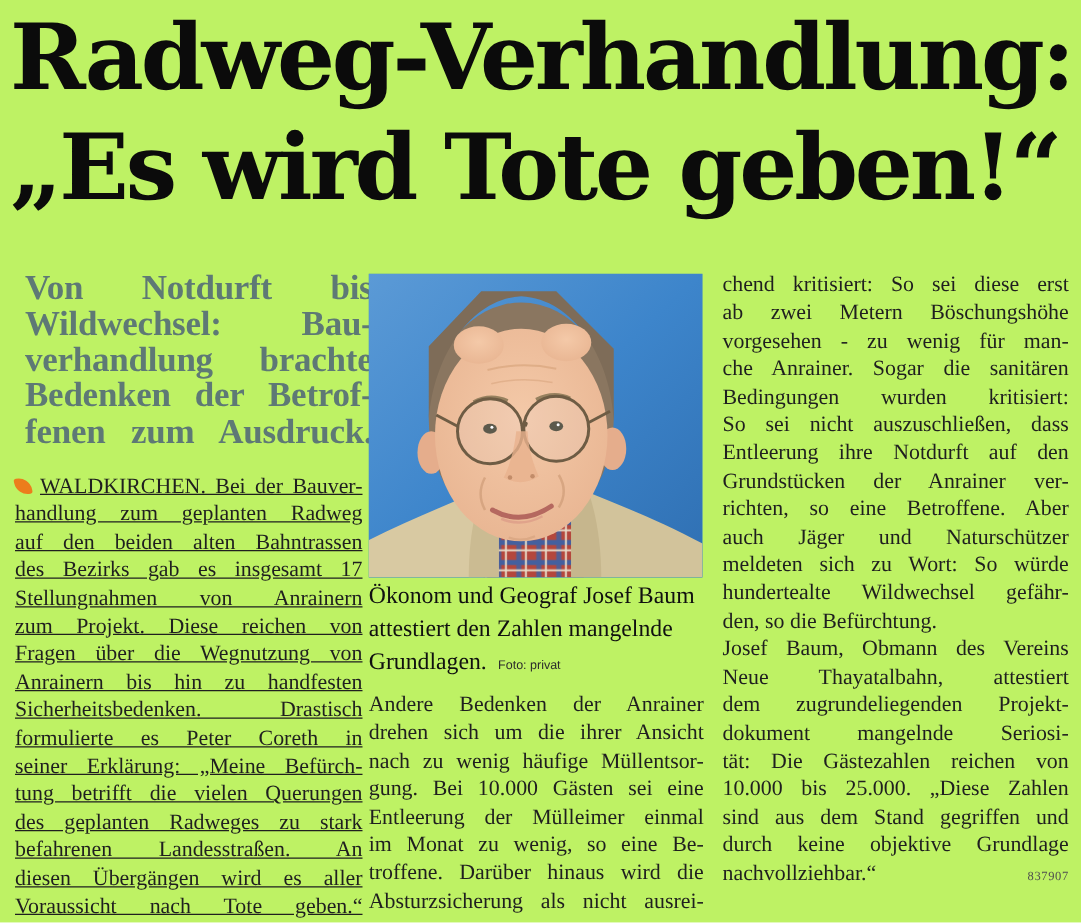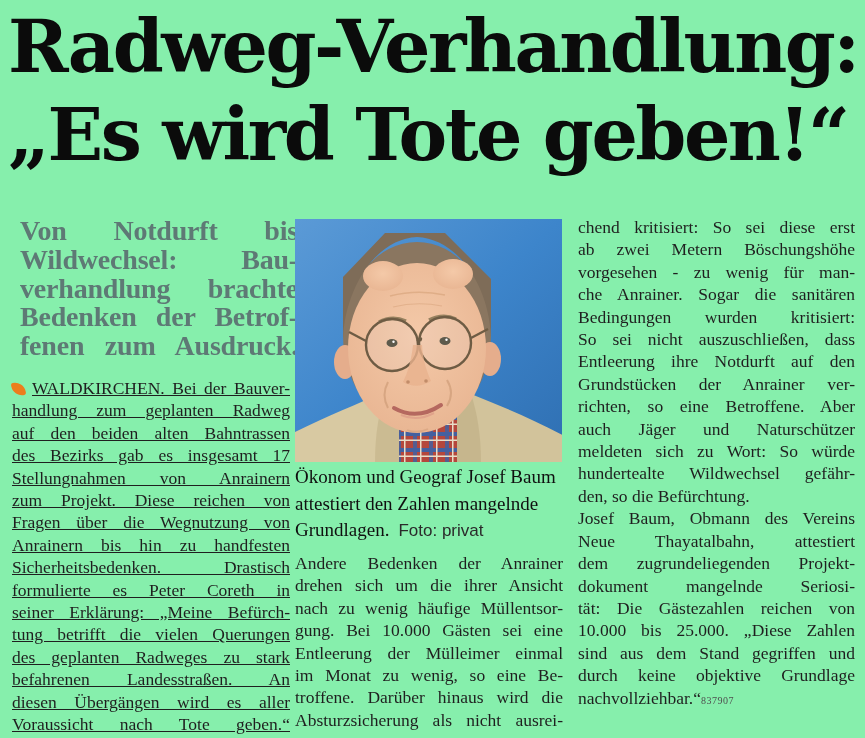--- a/index.html
+++ b/index.html
@@ -1,17 +1,17 @@
 <!DOCTYPE html>
 <html><head>
 <meta charset="utf-8">
 <style>
   html,body { margin:0; padding:0; background:#ffffff; }
   .page {
-    position:relative; width:865px; height:738px; background:#86efac;
+    position:relative; width:865px; height:738px; background:#bef264;
     font-family:"Liberation Serif", serif; color:#222; overflow:hidden;
   }
   
   .headline {
     position:absolute; left:8px; top:2px; width:852px;
     font-family:"DejaVu Serif", serif; font-weight:bold;
     font-size:73px; line-height:88px; letter-spacing:-2.5px;
     color:#0b0b0b; white-space:nowrap;
   }
   
@@ -27,36 +27,36 @@
   .col-left   { left:12px;  top:377px; width:278px;text-decoration:underline; }
   .col-middle { left:295px; top:552px; width:268px; }
   .col-right  { left:578px; top:216px; width:277px; }
   .tl { white-space:nowrap; text-align:justify; text-align-last:justify; }
   .tl.noj { text-align-last:left; }
   .leaf {
     display:inline-block; width:13px; height:14px; margin:0 7px 0 0;
     background:#ec7d1c; border-radius:2px 11px 2px 11px;
     transform:rotate(-12deg); vertical-align:-2px;
   }
-  .idline { display:flex; align-items:baseline; white-space:nowrap; }
+  .idline { display:flex; justify-content:space-between; align-items:baseline; white-space:nowrap; }
   .article-id { font-size:10px; color:#4f4f4f; letter-spacing:0.5px; }
   
   .photo {
     position:absolute; left:295px; top:219px; width:267px; height:243px;
     overflow:hidden; background:#3d85cb;
   }
   .photo svg { display:block; width:100%; height:100%; }
   
   .caption {
     position:absolute; left:295px; top:464px; width:272px;
     font-size:19px; line-height:26.5px; color:#101010;
   }
   .caption .cap-bold { font-weight:normal; }
   .caption .credit {
-    font-family:"Liberation Sans", sans-serif; font-size:17px; color:#2b2b2b;
+    font-family:"Liberation Sans", sans-serif; font-size:10px; color:#2b2b2b;
     margin-left:9px;
     text-align:right;
   }
 </style>
 </head>
 <body>
 
 <div class="page">
 
   <div class="headline">

